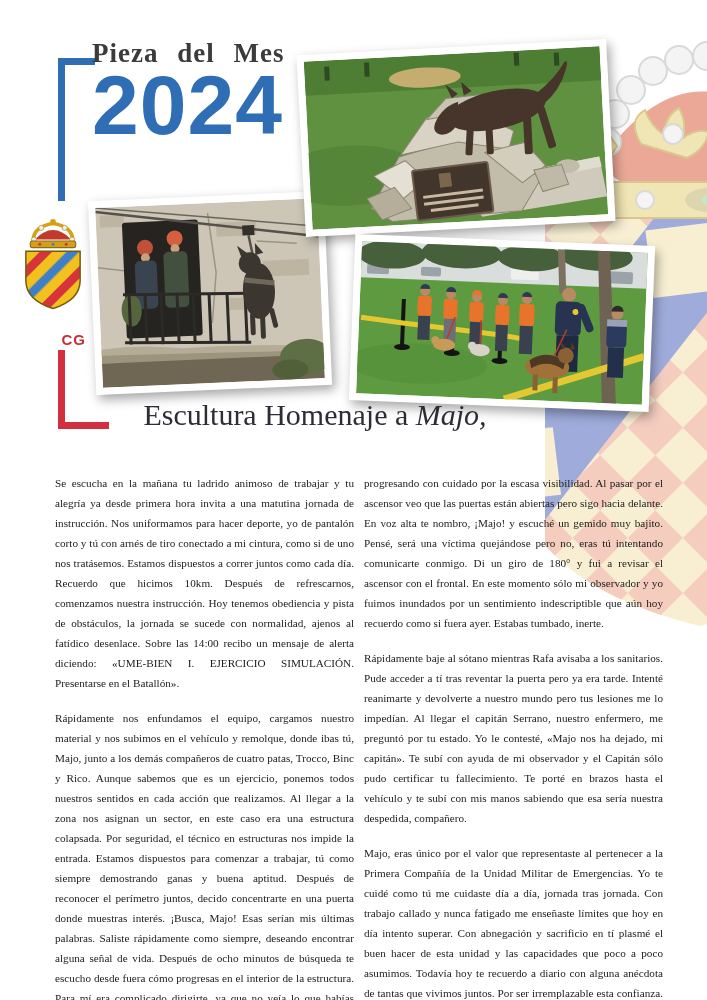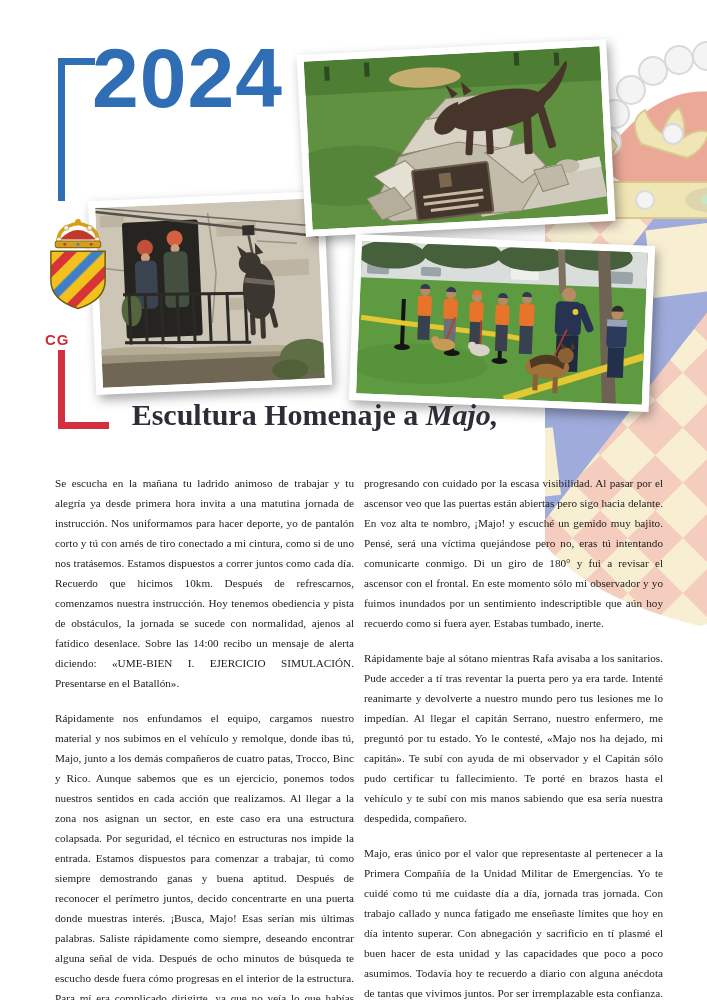--- a/index.html
+++ b/index.html
@@ -5,37 +5,37 @@
   html,body{margin:0;padding:0;background:#777;}
   .page{position:relative;width:707px;height:1000px;background:#ffffff;overflow:hidden;
         font-family:"Liberation Sans",sans-serif;margin:0 auto;}
   
   .watermark{position:absolute;left:545px;top:14px;width:162px;height:620px;overflow:hidden;z-index:0;}
   
   .bracket-blue{position:absolute;left:58px;top:58px;width:30px;height:136px;
                 border-left:7px solid #2f6db5;border-top:7px solid #2f6db5;z-index:4;}
   .bracket-red{position:absolute;left:58px;top:350px;width:44px;height:72px;
                border-left:7px solid #d2303f;border-bottom:7px solid #d2303f;z-index:4;}
-  .emblem{position:absolute;left:45px;top:207px;width:68px;text-align:left;z-index:4;}
+  .emblem{position:absolute;left:18px;top:207px;width:68px;text-align:right;z-index:4;}
   .emblem-label{font-weight:bold;font-size:15px;letter-spacing:1px;color:#cf2b35;margin-top:2px;}
   
   .header{position:absolute;left:92px;top:40px;z-index:4;}
   .kicker{font-family:"Liberation Serif",serif;font-weight:bold;font-size:27px;color:#3b3b3b;
           word-spacing:11px;letter-spacing:1px;line-height:1;}
   .month{font-weight:bold;font-size:24px;color:#d2303f;letter-spacing:10.5px;line-height:1;margin-top:7px;}
   .year{font-weight:bold;font-size:84px;color:#2f6db5;letter-spacing:1px;line-height:.86;margin-top:2px;}
   
   .photo{position:absolute;background:#fff;padding:7px;box-shadow:3px 5px 11px rgba(0,0,0,.35);z-index:2;}
   .photo svg{display:block;}
   .photo-sculpture{left:301px;top:47px;transform:rotate(-3deg);z-index:3;}
   .photo-zipline{left:92px;top:196px;transform:rotate(-2.5deg);z-index:1;}
   .photo-handlers{left:352px;top:240px;transform:rotate(2.3deg);z-index:3;}
   
   .title{position:absolute;left:15px;top:400px;width:600px;text-align:center;z-index:5;
-         font-family:"Liberation Serif",serif;font-weight:bold;font-size:30px;line-height:1.03;color:#2d2d35;}
+         font-family:"Liberation Serif",serif;font-weight:normal;font-size:30px;line-height:1.03;color:#2d2d35;}
   .title .it{font-style:italic;}
   .col{position:absolute;top:473px;width:299px;z-index:5;font-size:11.2px;line-height:20px;
        text-align:justify;color:#1b1b1b;font-family:Liberation Serif, serif;}
   .col p{margin:0 0 15px 0;}
   .col-left{left:55px;}
   .col-right{left:364px;}
 </style>
 </head>
 <body>
 
@@ -128,20 +128,21 @@
       </g>
 
       <path d="M8,46 H82 V86 Q82,112 45,124 Q8,112 8,86 Z" fill="url(#embStripes)" stroke="#6e5a10" stroke-width="2"></path>
     </svg>
     <div class="emblem-label">CG</div>
   </div>
 
   <div class="bracket-red"></div>
 
   <div class="header">
+    <div class="kicker">Pieza del Mes</div>
     <div class="year">2024</div>
   </div>
 
   <div class="photo photo-zipline">
     <svg width="222" height="180" viewBox="0 0 222 180">
       <rect width="222" height="180" fill="#d3ccbc"></rect>
       <rect x="0" y="0" width="222" height="180" fill="#c6bfae" opacity=".4"></rect>
       <g fill="#bdb5a2">
         <rect x="120" y="20" width="40" height="14"></rect>
           <rect x="165" y="60" width="46" height="16"></rect>

